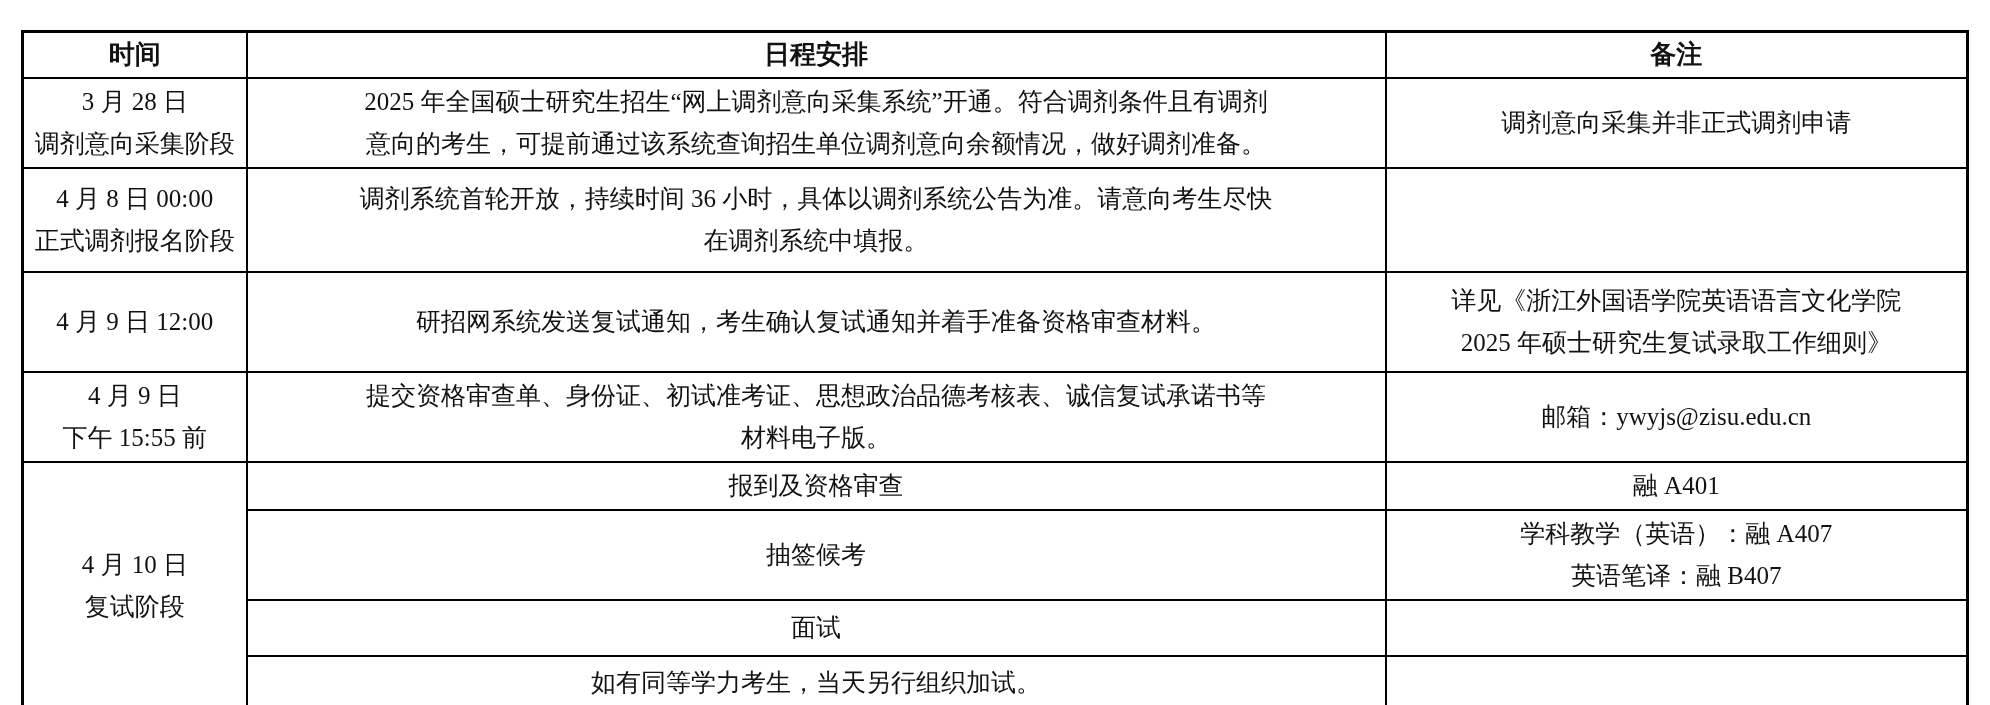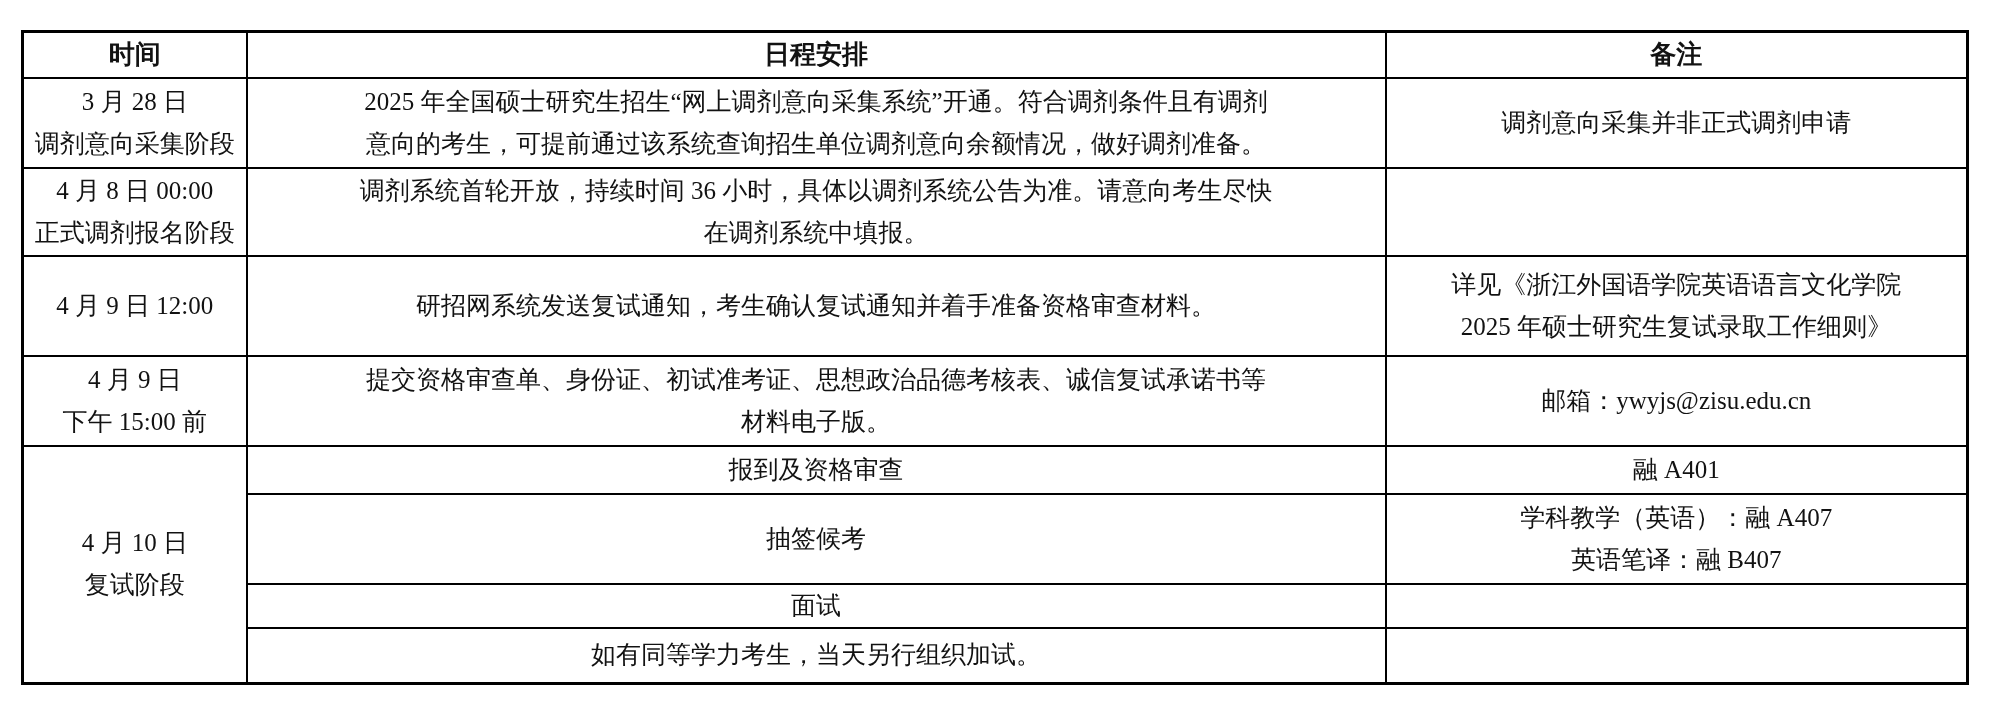--- a/index.html
+++ b/index.html
@@ -60,21 +60,21 @@
       </td>
       <td>
         <span class="line">2025 年全国硕士研究生招生“网上调剂意向采集系统”开通。符合调剂条件且有调剂</span>
         <span class="line">意向的考生，可提前通过该系统查询招生单位调剂意向余额情况，做好调剂准备。</span>
       </td>
       <td>
         <span class="line">调剂意向采集并非正式调剂申请</span>
       </td>
     </tr>
 
-    <tr style="height:88px">
+    <tr style="height:104px">
       <td class="time-col">
         <span class="line">4 月 8 日 00:00</span>
         <span class="line">正式调剂报名阶段</span>
       </td>
       <td>
         <span class="line">调剂系统首轮开放，持续时间 36 小时，具体以调剂系统公告为准。请意向考生尽快</span>
         <span class="line">在调剂系统中填报。</span>
       </td>
       <td></td>
     </tr>
@@ -88,21 +88,21 @@
       </td>
       <td>
         <span class="line">详见《浙江外国语学院英语语言文化学院</span>
         <span class="line">2025 年硕士研究生复试录取工作细则》</span>
       </td>
     </tr>
 
     <tr style="height:90px">
       <td class="time-col">
         <span class="line">4 月 9 日</span>
-        <span class="line">下午 15:00 前</span>
+        <span class="line">下午 15:55 前</span>
       </td>
       <td>
         <span class="line">提交资格审查单、身份证、初试准考证、思想政治品德考核表、诚信复试承诺书等</span>
         <span class="line">材料电子版。</span>
       </td>
       <td>
         <span class="line">邮箱：ywyjs@zisu.edu.cn</span>
       </td>
     </tr>
 
@@ -122,21 +122,21 @@
     <tr style="height:90px">
       <td>
         <span class="line">抽签候考</span>
       </td>
       <td>
         <span class="line">学科教学（英语）：融 A407</span>
         <span class="line">英语笔译：融 B407</span>
       </td>
     </tr>
 
-    <tr style="height:44px">
+    <tr style="height:56px">
       <td>
         <span class="line">面试</span>
       </td>
       <td></td>
     </tr>
 
     <tr style="height:56px">
       <td>
         <span class="line">如有同等学力考生，当天另行组织加试。</span>
       </td>

